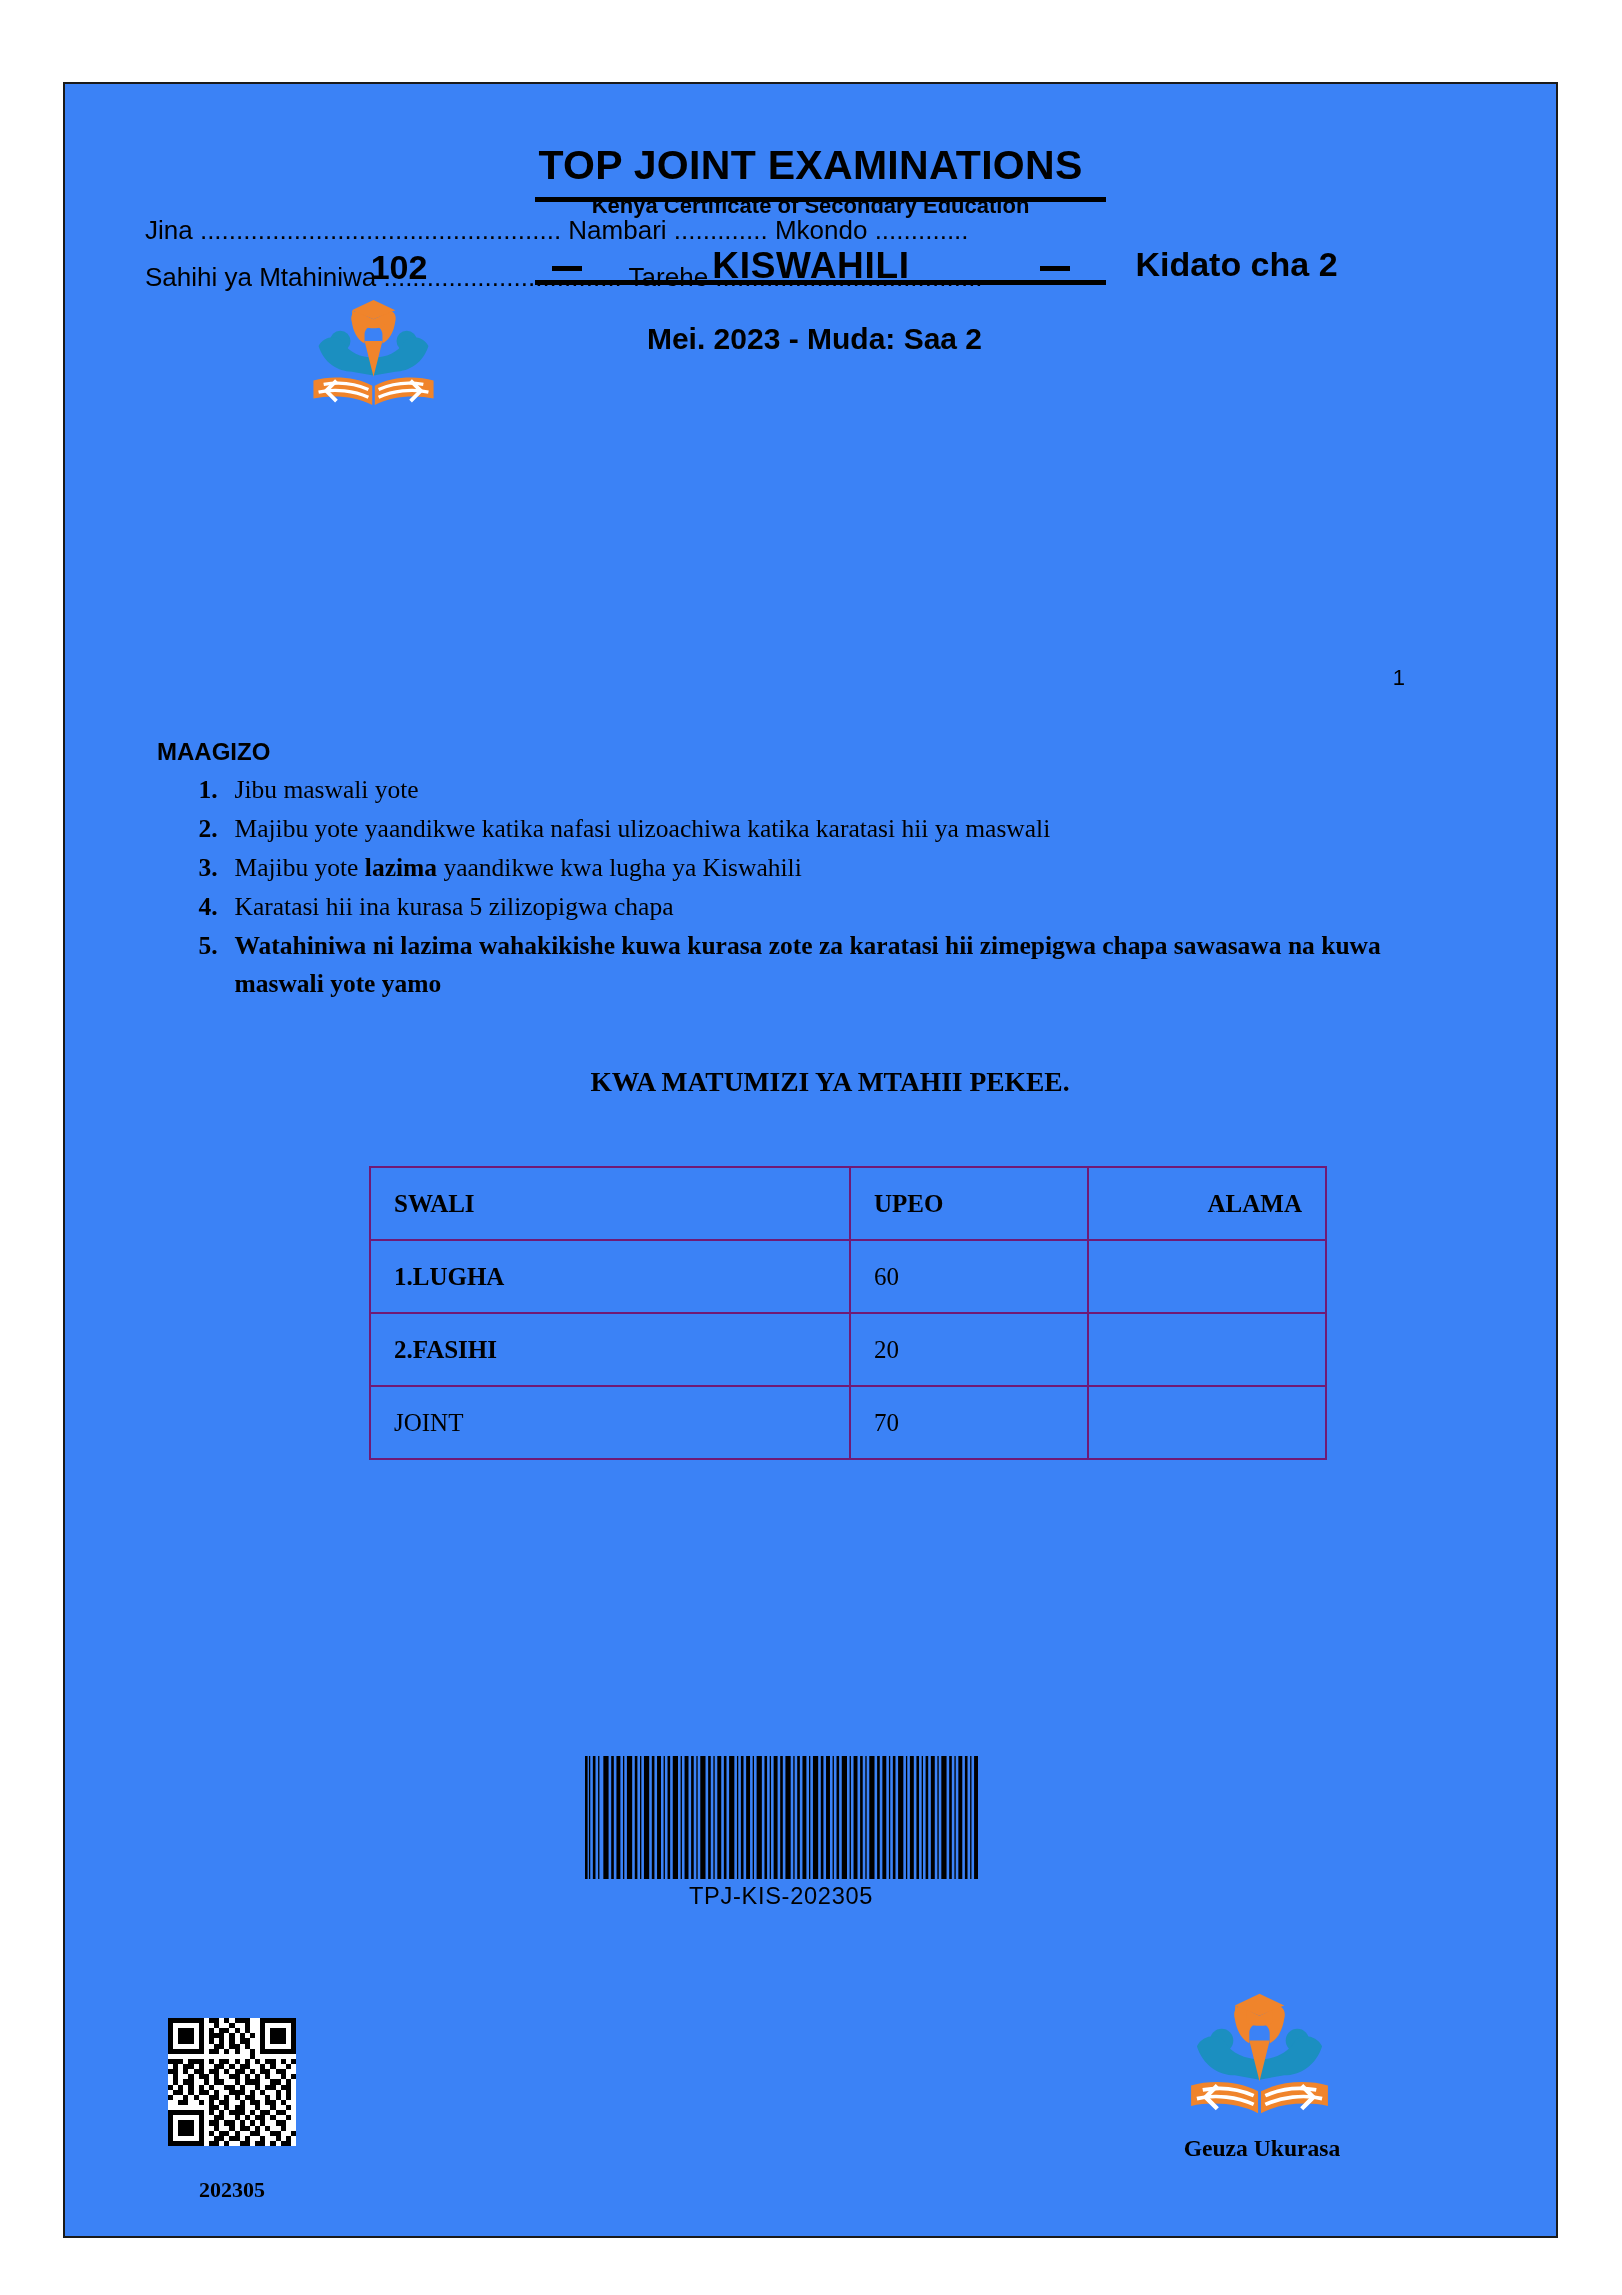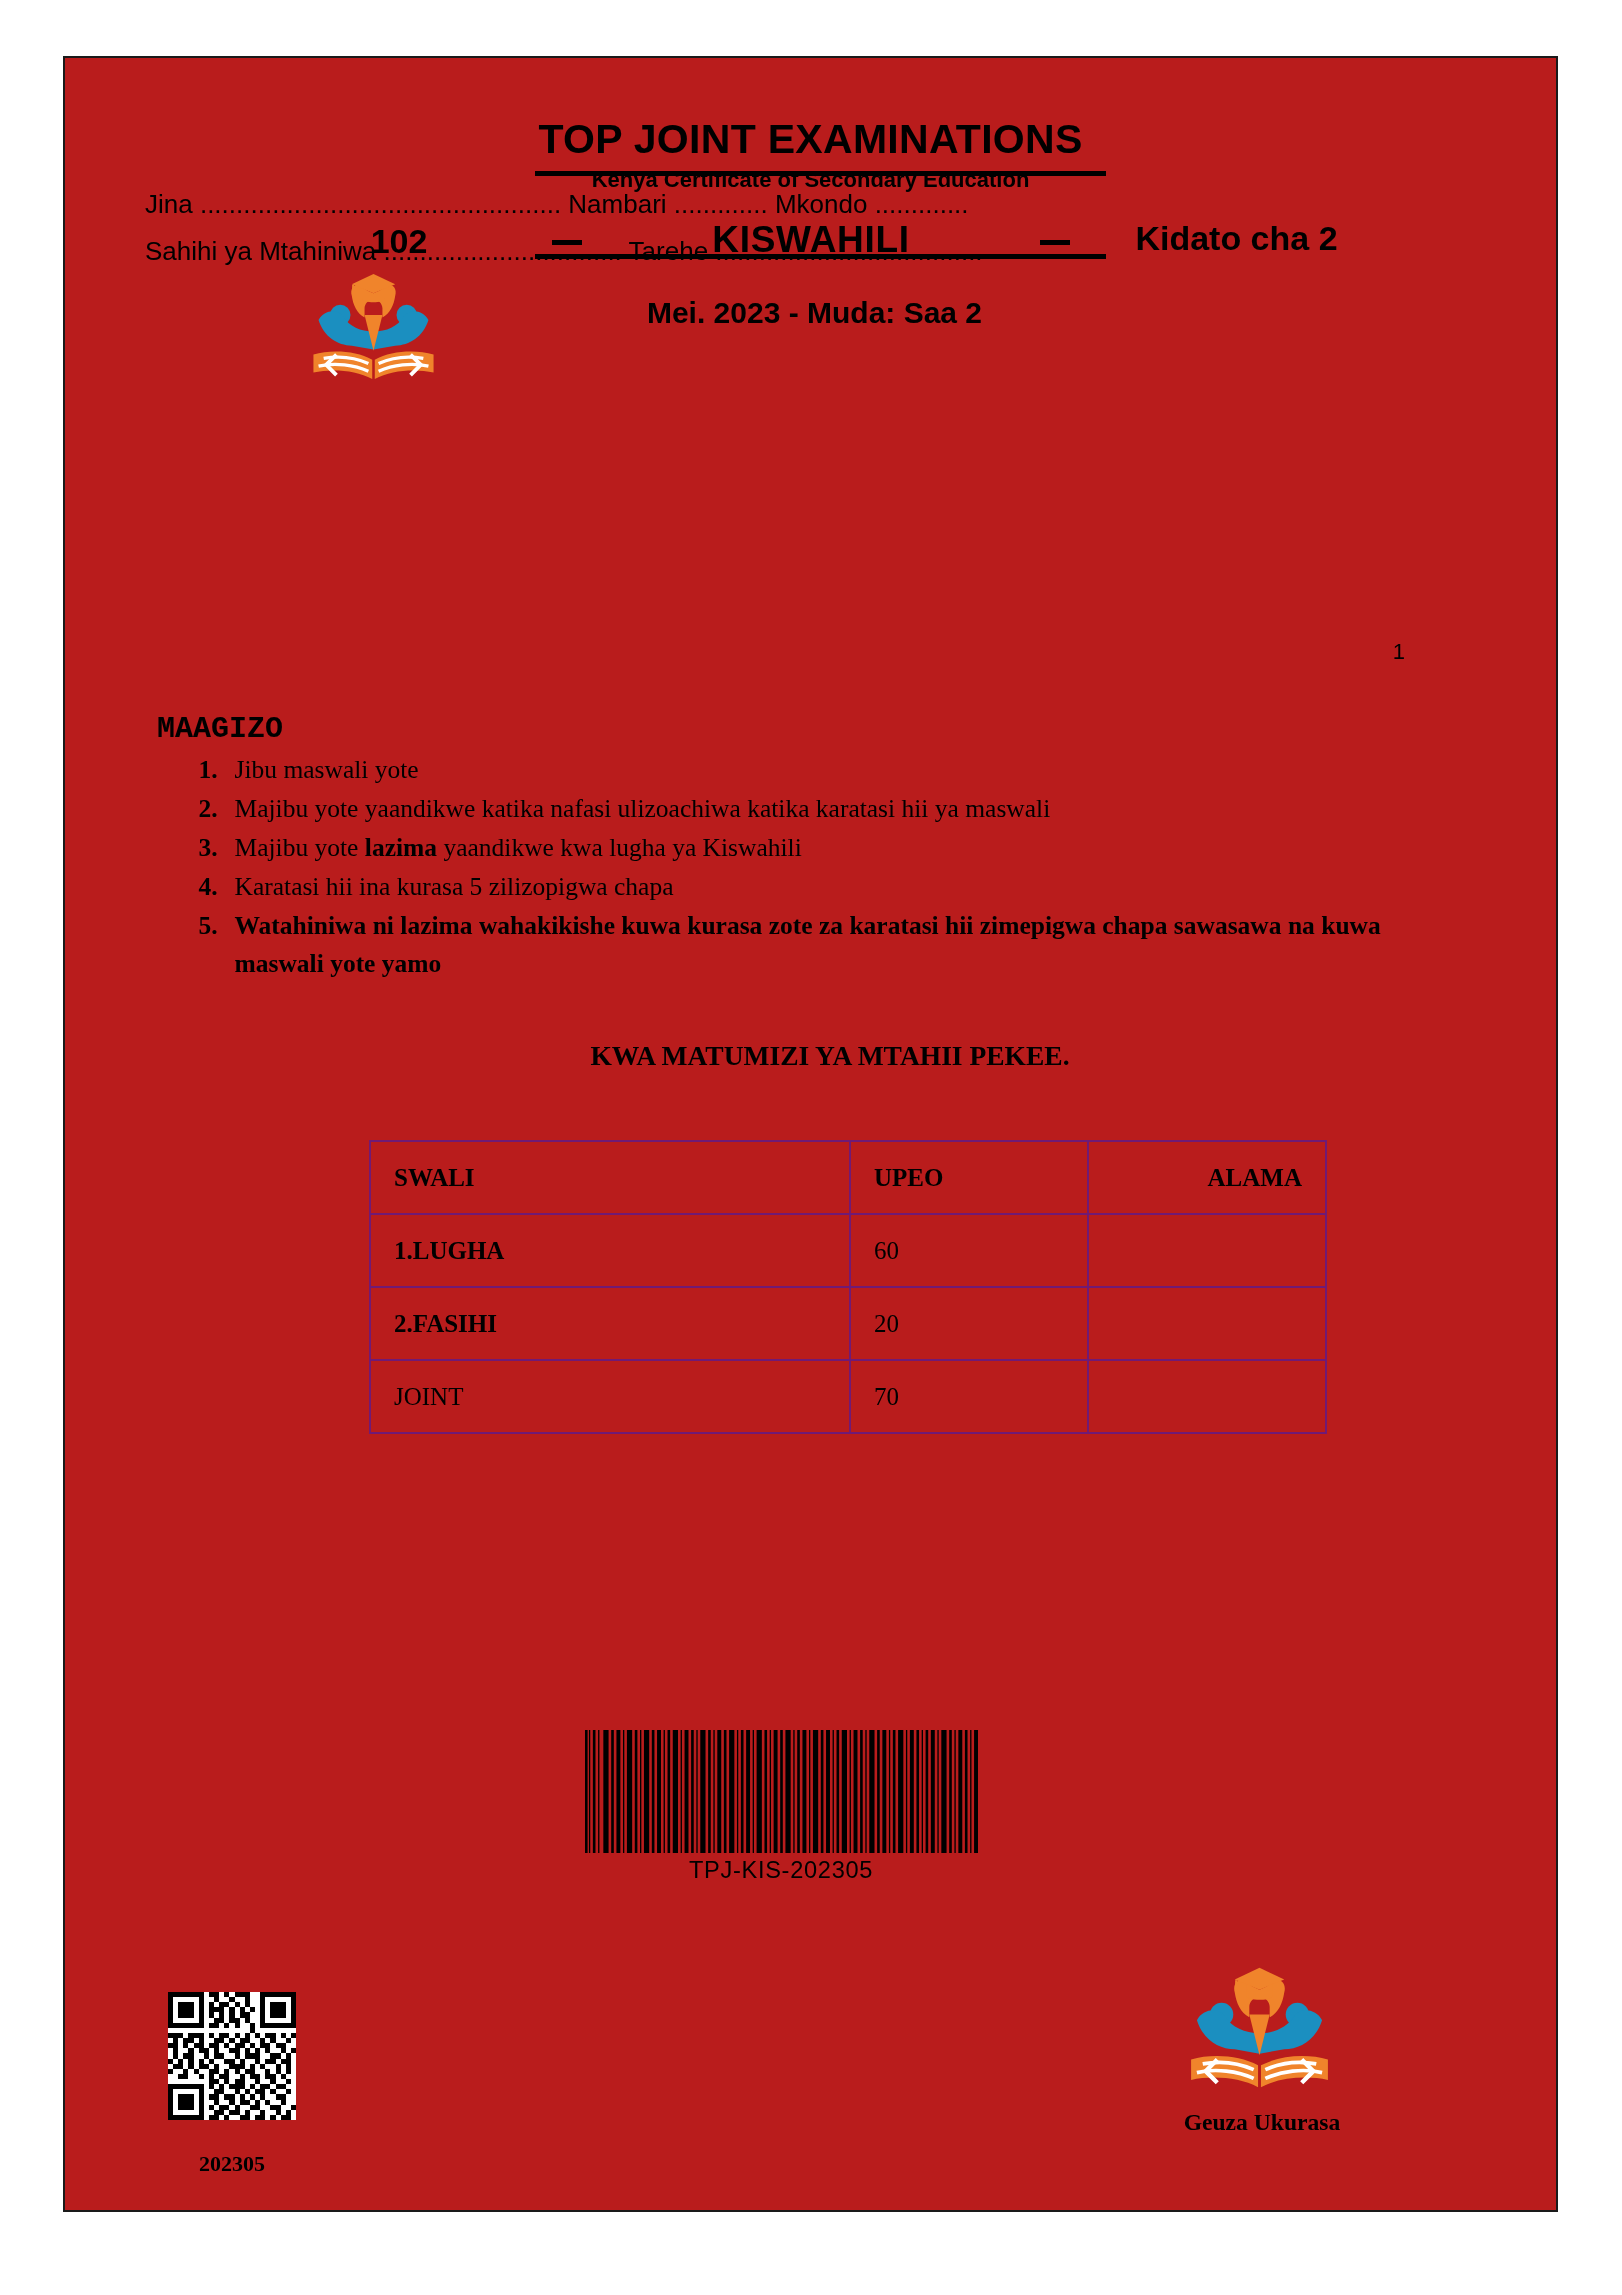--- a/index.html
+++ b/index.html
@@ -13,26 +13,26 @@
     font-family: "Liberation Serif", serif;
     color: #000000;
     position: relative;
     overflow: hidden;
   }
 
   
   .page-frame {
     position: absolute;
     left: 63px;
-    top: 56px;
+    top: 82px;
     width: 1495px;
     height: 2156px;
     border: 2px solid #1a1a1a;
     box-sizing: border-box;
-    background: #b91c1c;
+    background: #3b82f6;
   }
 
   
   .exam-header {
     position: absolute;
     left: 0;
     top: 0;
     width: 100%;
   }
   .exam-title {
@@ -172,23 +172,23 @@
   }
 
   
   .instructions {
     position: absolute;
     left: 92px;
     top: 654px;
     width: 1309px;
   }
   .instructions-heading {
-    font-family: Liberation Mono, monospace;
-    font-weight: bold;
-    font-size: 30px;
+    font-family: Liberation Sans, sans-serif;
+    font-weight: bold;
+    font-size: 24px;
     margin-bottom: 5.2px;
   }
   ol.instr-list {
     margin: 0;
     padding-left: 67px;
     font-size: 25.5px;
     line-height: 1.48;
   }
   ol.instr-list > li {
     padding-left: 10.5px;

